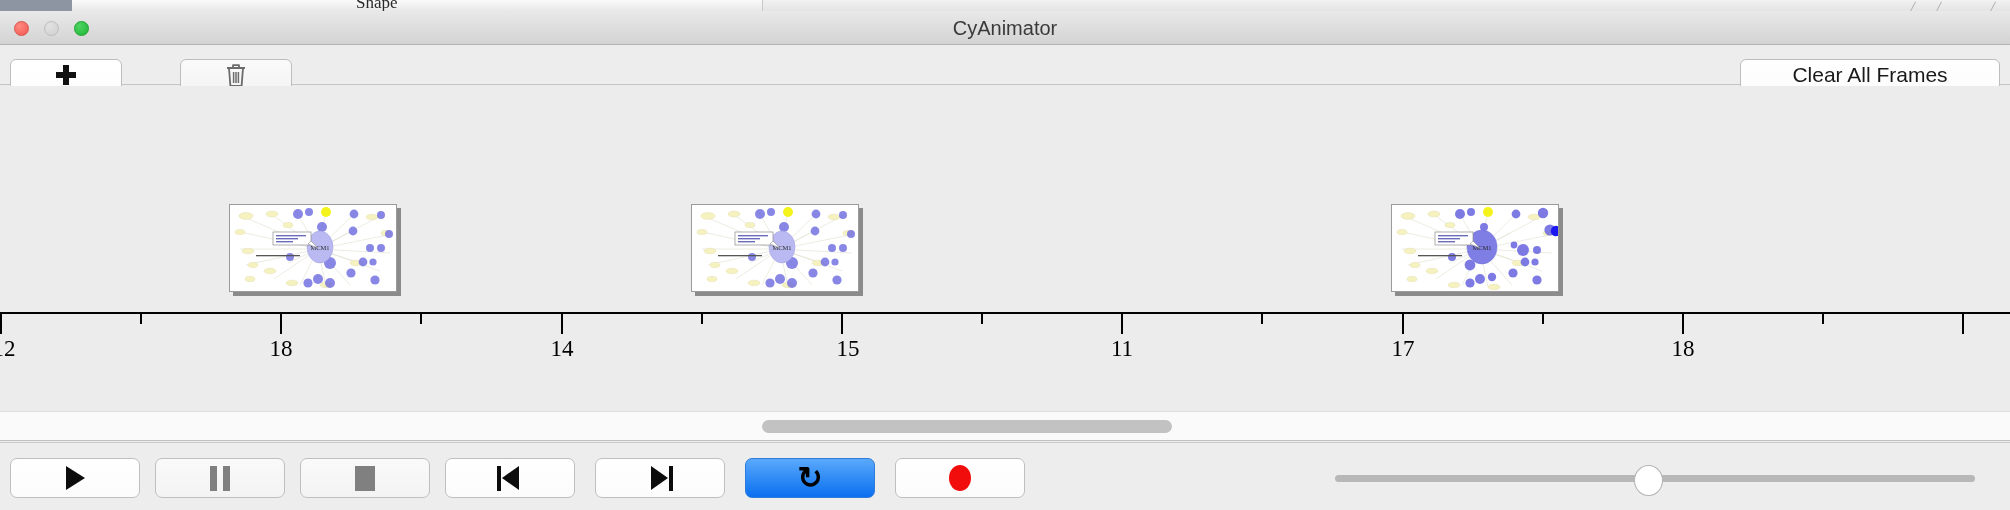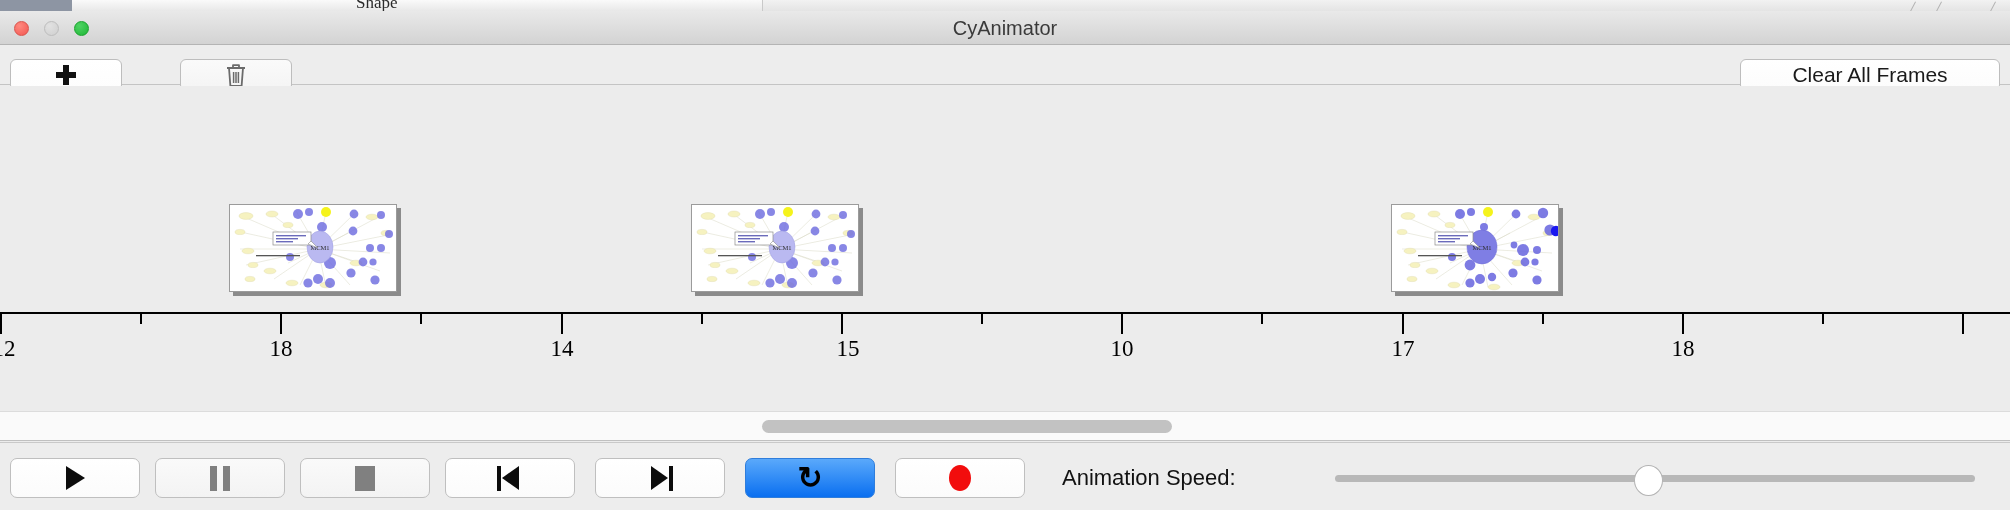--- a/index.html
+++ b/index.html
@@ -514,21 +514,21 @@
     <div class="tick minor" style="left:701px;"></div>
     <div class="tick minor" style="left:981px;"></div>
     <div class="tick minor" style="left:1261px;"></div>
     <div class="tick minor" style="left:1542px;"></div>
     <div class="tick minor" style="left:1822px;"></div>
 
     <div class="tick-label" style="left:4px;">12</div>
     <div class="tick-label" style="left:281px;">18</div>
     <div class="tick-label" style="left:562px;">14</div>
     <div class="tick-label" style="left:848px;">15</div>
-    <div class="tick-label" style="left:1122px;">10</div>
+    <div class="tick-label" style="left:1122px;">11</div>
     <div class="tick-label" style="left:1403px;">17</div>
     <div class="tick-label" style="left:1683px;">18</div>
 
   </div>
 
   <div class="hscroll">
     <div class="hscroll-thumb"></div>
   </div>
 
   <div class="controls">
@@ -550,18 +550,17 @@
     <div class="cbtn" style="left:595px;">
       <span class="glyph-next"></span>
     </div>
     <div class="cbtn loop" style="left:745px;">
       <span class="glyph-loop">↻</span>
     </div>
     <div class="cbtn" style="left:895px;">
       <span class="glyph-record"></span>
     </div>
 
-    <div class="speed-label">Animation Speed:</div>
     <div class="slider-track"></div>
     <div class="slider-knob"></div>
   </div>
 
 </div>
 
 </body></html>

